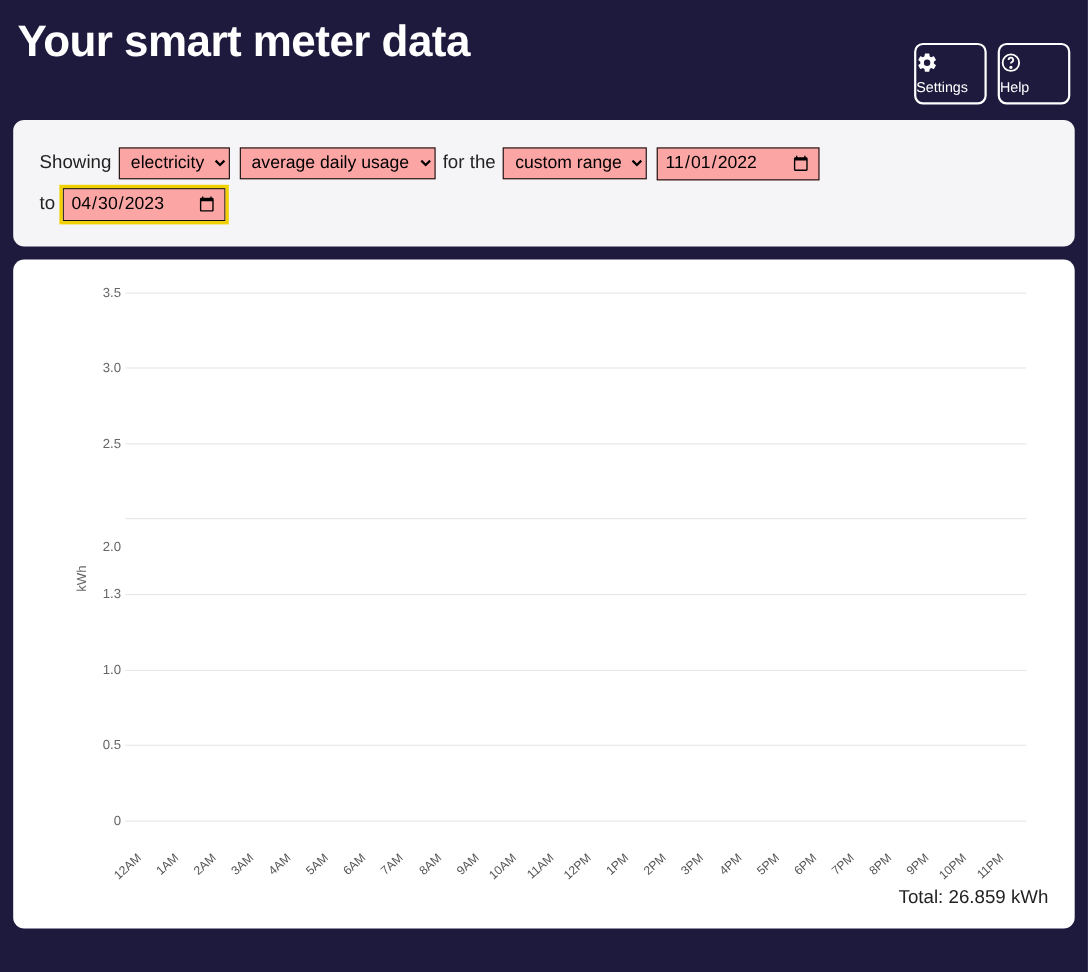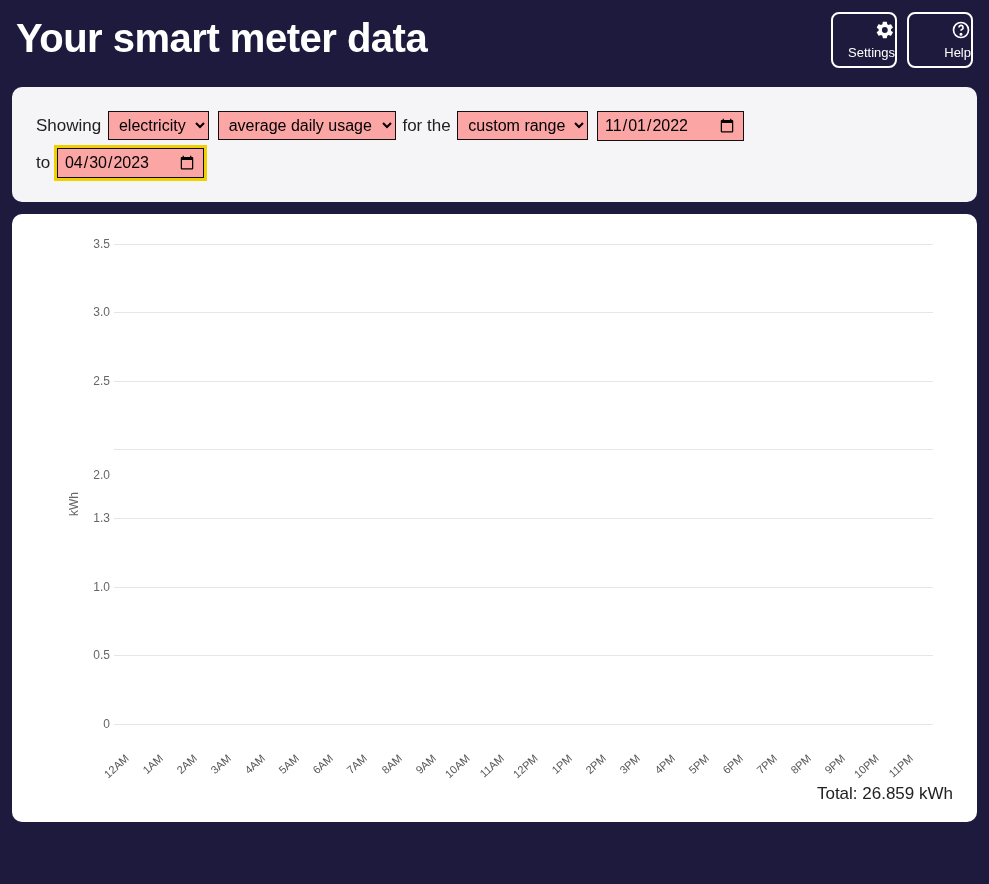--- a/index.html
+++ b/index.html
@@ -26,25 +26,26 @@
   }
   .header-buttons { display: flex; gap: 10px; }
   .hbtn {
     border: 2px solid #fff;
     border-radius: 8px;
     width: 66px;
     height: 56px;
     color: #fff;
     display: flex;
     flex-direction: column;
-    align-items: flex-end;
+    align-items: flex-start;
     justify-content: center;
     gap: 2px;
     cursor: pointer;
     font-size: 13px;
+    margin-top: 27px;
   }
   .hbtn svg { width: 20px; height: 20px; }
   .panel {
     background: #f5f5f7;
     border-radius: 10px;
     padding: 20px 24px;
     margin-top: 6px;
     font-size: 17px;
     line-height: 2.2;
   }

